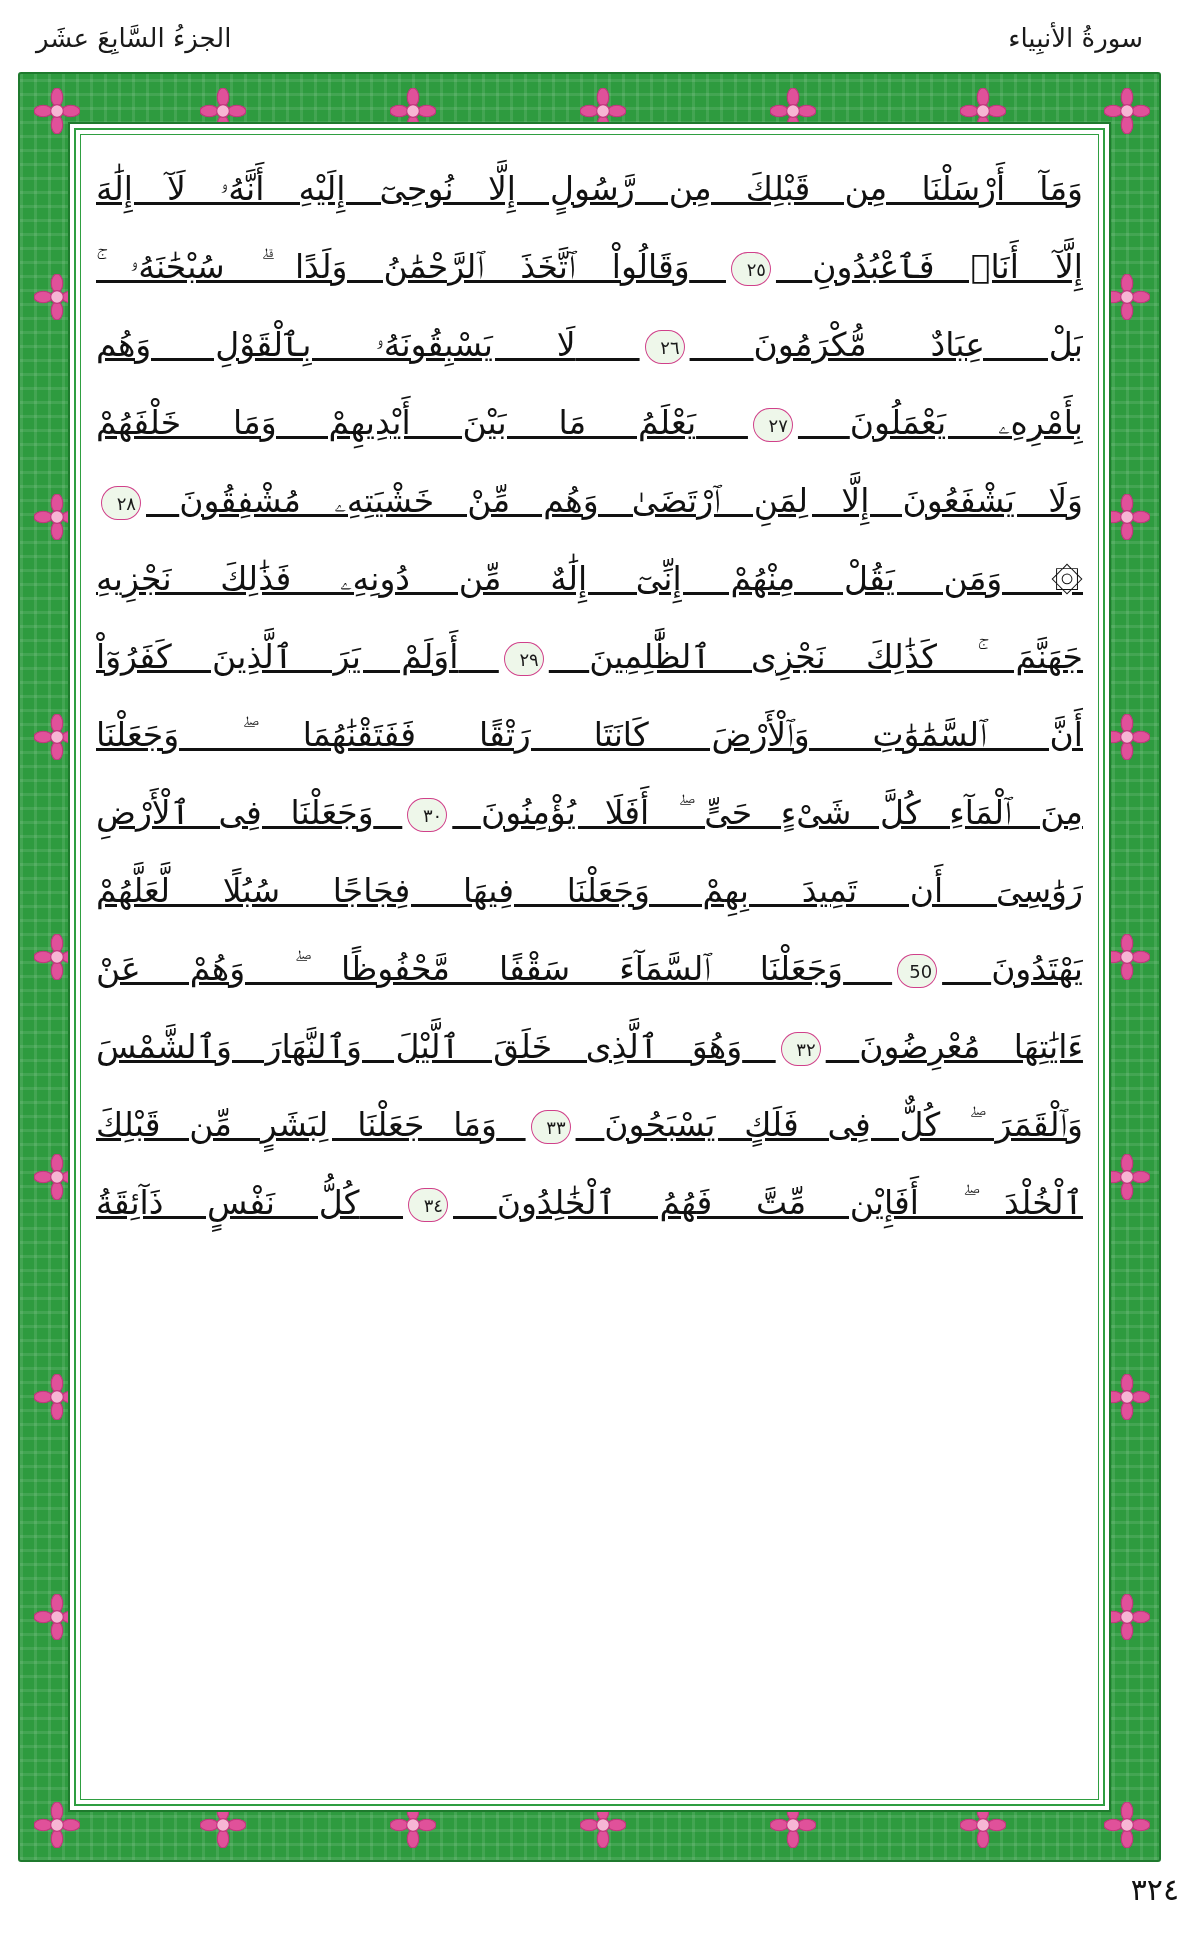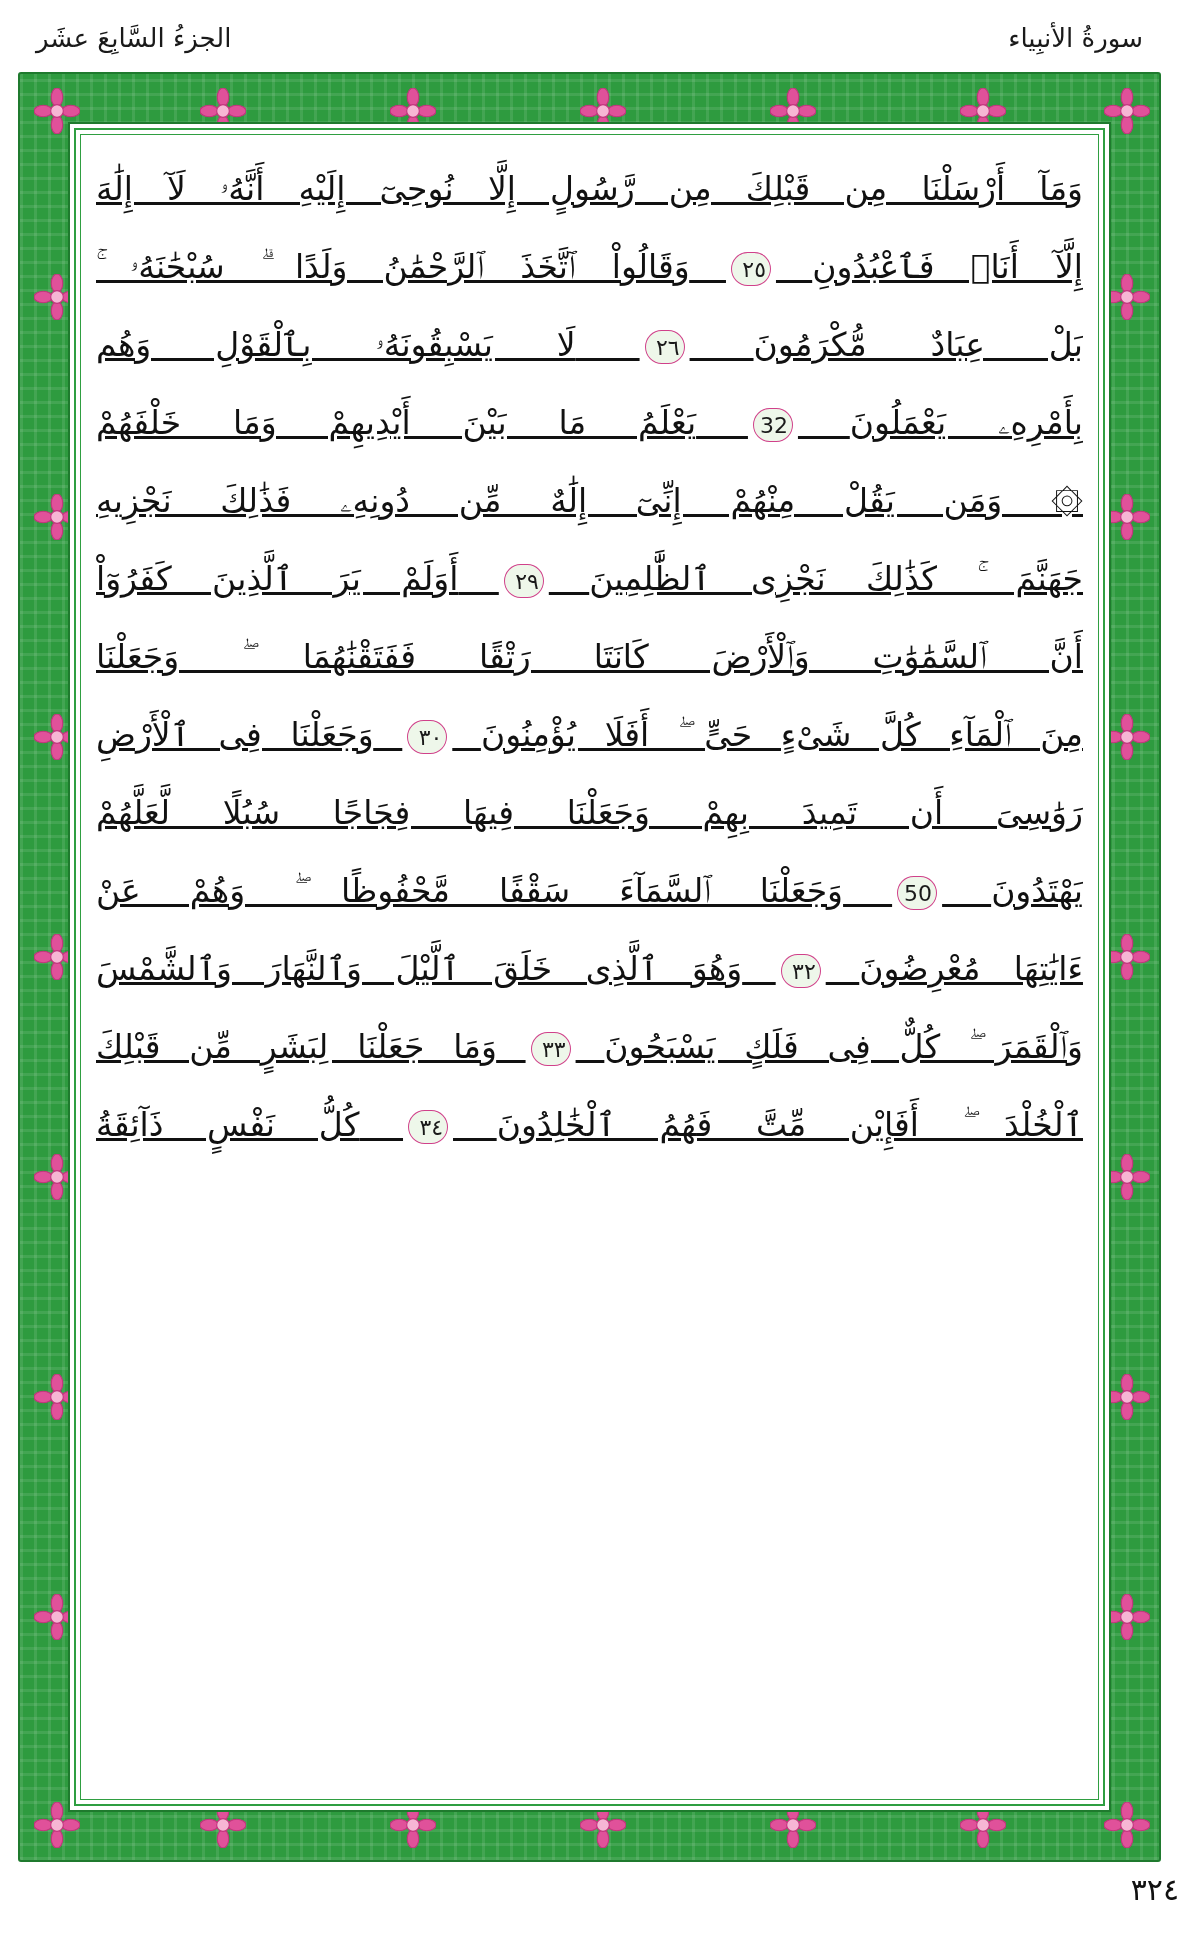--- a/index.html
+++ b/index.html
@@ -105,21 +105,21 @@
     font-size:33px;
   }
   
   .ayah{
     display:inline-block;
     min-width:40px;
     height:34px;
     line-height:34px;
     margin:0 5px;
     padding:0 4px;
-    font-size:22px;
+    font-size:18px;
     text-align:center;
     color:#1a1a1a;
     background:#eef7ea;
     border:1.5px solid #d0408a;
     border-radius:50%/60%;
     font-family:"DejaVu Sans", sans-serif;
     vertical-align:middle;
     box-sizing:border-box;
   }
   
@@ -475,24 +475,28 @@
     </span>
 
     <span class="line">
       <span>بَلْ عِبَادٌ مُّكْرَمُونَ</span>
       <span class="ayah">٢٦</span>
       <span>لَا يَسْبِقُونَهُۥ بِٱلْقَوْلِ وَهُم</span>
     </span>
 
     <span class="line">
       <span>بِأَمْرِهِۦ يَعْمَلُونَ</span>
-      <span class="ayah">32</span>
+      <span class="ayah">٢٧</span>
       <span>يَعْلَمُ مَا بَيْنَ أَيْدِيهِمْ وَمَا خَلْفَهُمْ</span>
     </span>
 
+    <span class="line">
+      <span>وَلَا يَشْفَعُونَ إِلَّا لِمَنِ ٱرْتَضَىٰ وَهُم مِّنْ خَشْيَتِهِۦ مُشْفِقُونَ</span>
+      <span class="ayah">٢٨</span>
+    </span>
 
     <span class="line">
       <span>۞ وَمَن يَقُلْ مِنْهُمْ إِنِّىٓ إِلَٰهٌ مِّن دُونِهِۦ فَذَٰلِكَ نَجْزِيهِ</span>
     </span>
 
     <span class="line">
       <span>جَهَنَّمَ ۚ كَذَٰلِكَ نَجْزِى ٱلظَّٰلِمِينَ</span>
       <span class="ayah">٢٩</span>
       <span>أَوَلَمْ يَرَ ٱلَّذِينَ كَفَرُوٓاْ</span>
     </span>

